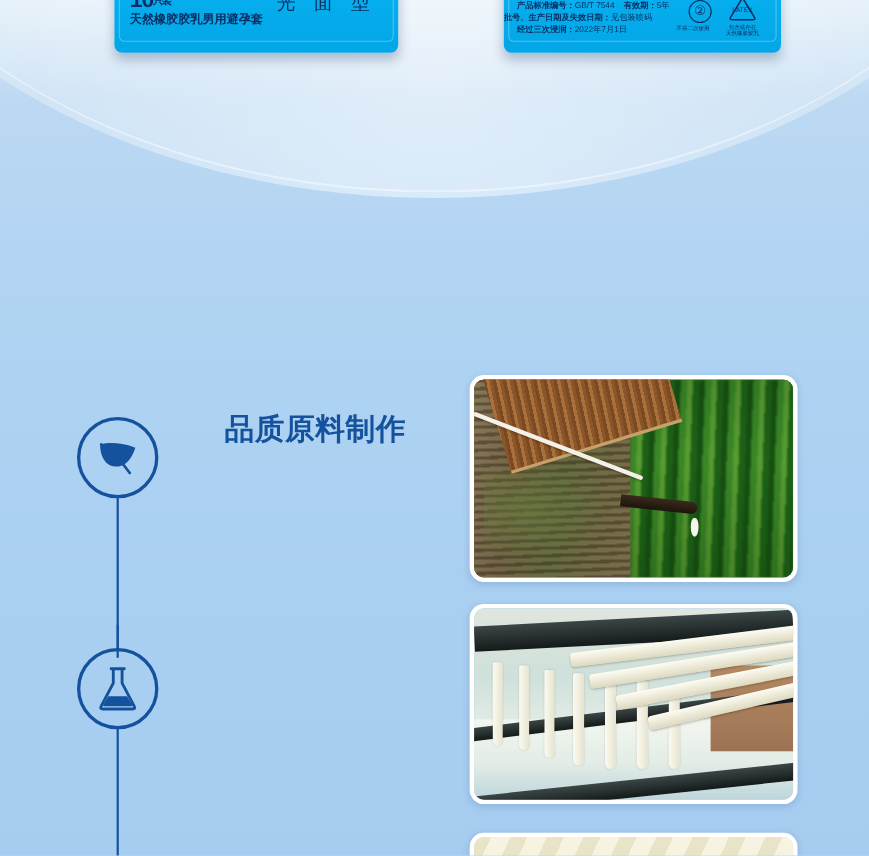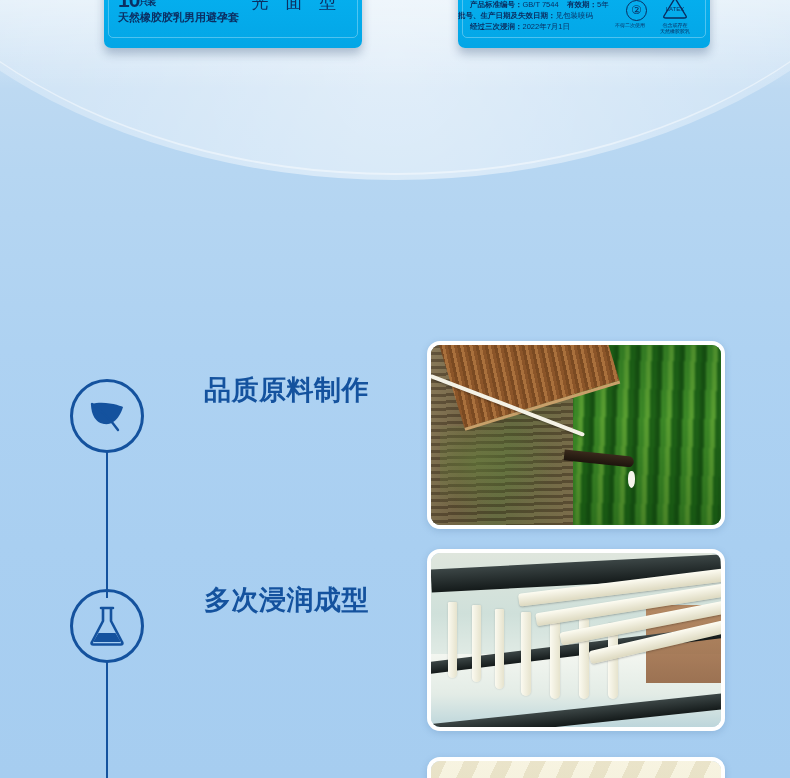--- a/index.html
+++ b/index.html
@@ -219,21 +219,20 @@
   </div>
 
   <div class="feat feat2">
     <div class="icon-circle">
       <svg width="42" height="44" viewBox="0 0 42 44">
         <path d="M15 4 L27 4 M17 4 L17 17 L6 38 Q4.5 40.5 7.5 40.5 L34.5 40.5 Q37.5 40.5 36 38 L25 17 L25 4" fill="none" stroke="#14529e" stroke-width="2.6" stroke-linejoin="round" stroke-linecap="round"></path>
         <path d="M12.5 29 L29.5 29 L34 36.5 Q35 38 33 38 L9 38 Q7 38 8 36.5 Z" fill="#14529e"></path>
       </svg>
     </div>
     <div class="ftext">
-      <div class="ftitle">多次浸润成型</div>
     </div>
   </div>
 
   <div class="photo photo-1">
     <div class="ph-inner">
       <div class="p1-bg"></div>
       <div class="p1-forest"></div>
       <div class="p1-trunk"></div>
       <div class="p1-moss"></div>
       <div class="p1-bark"></div>

